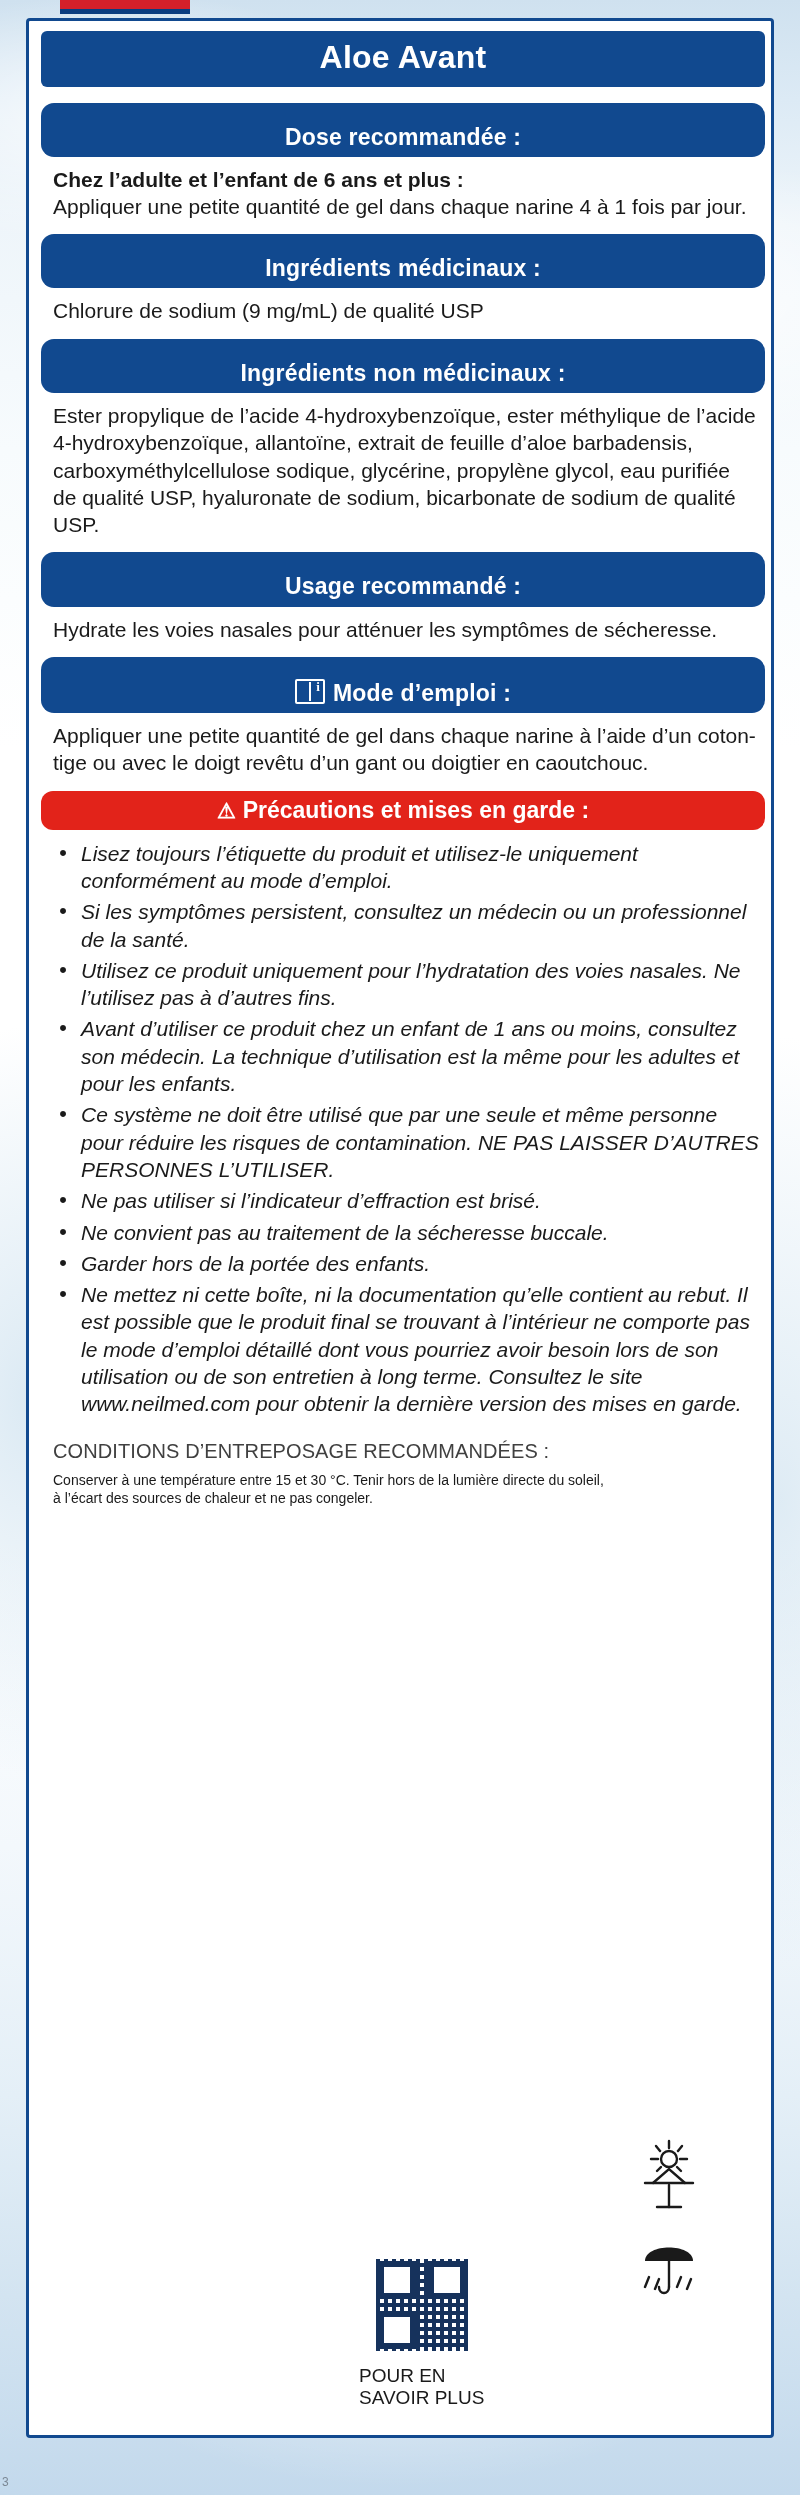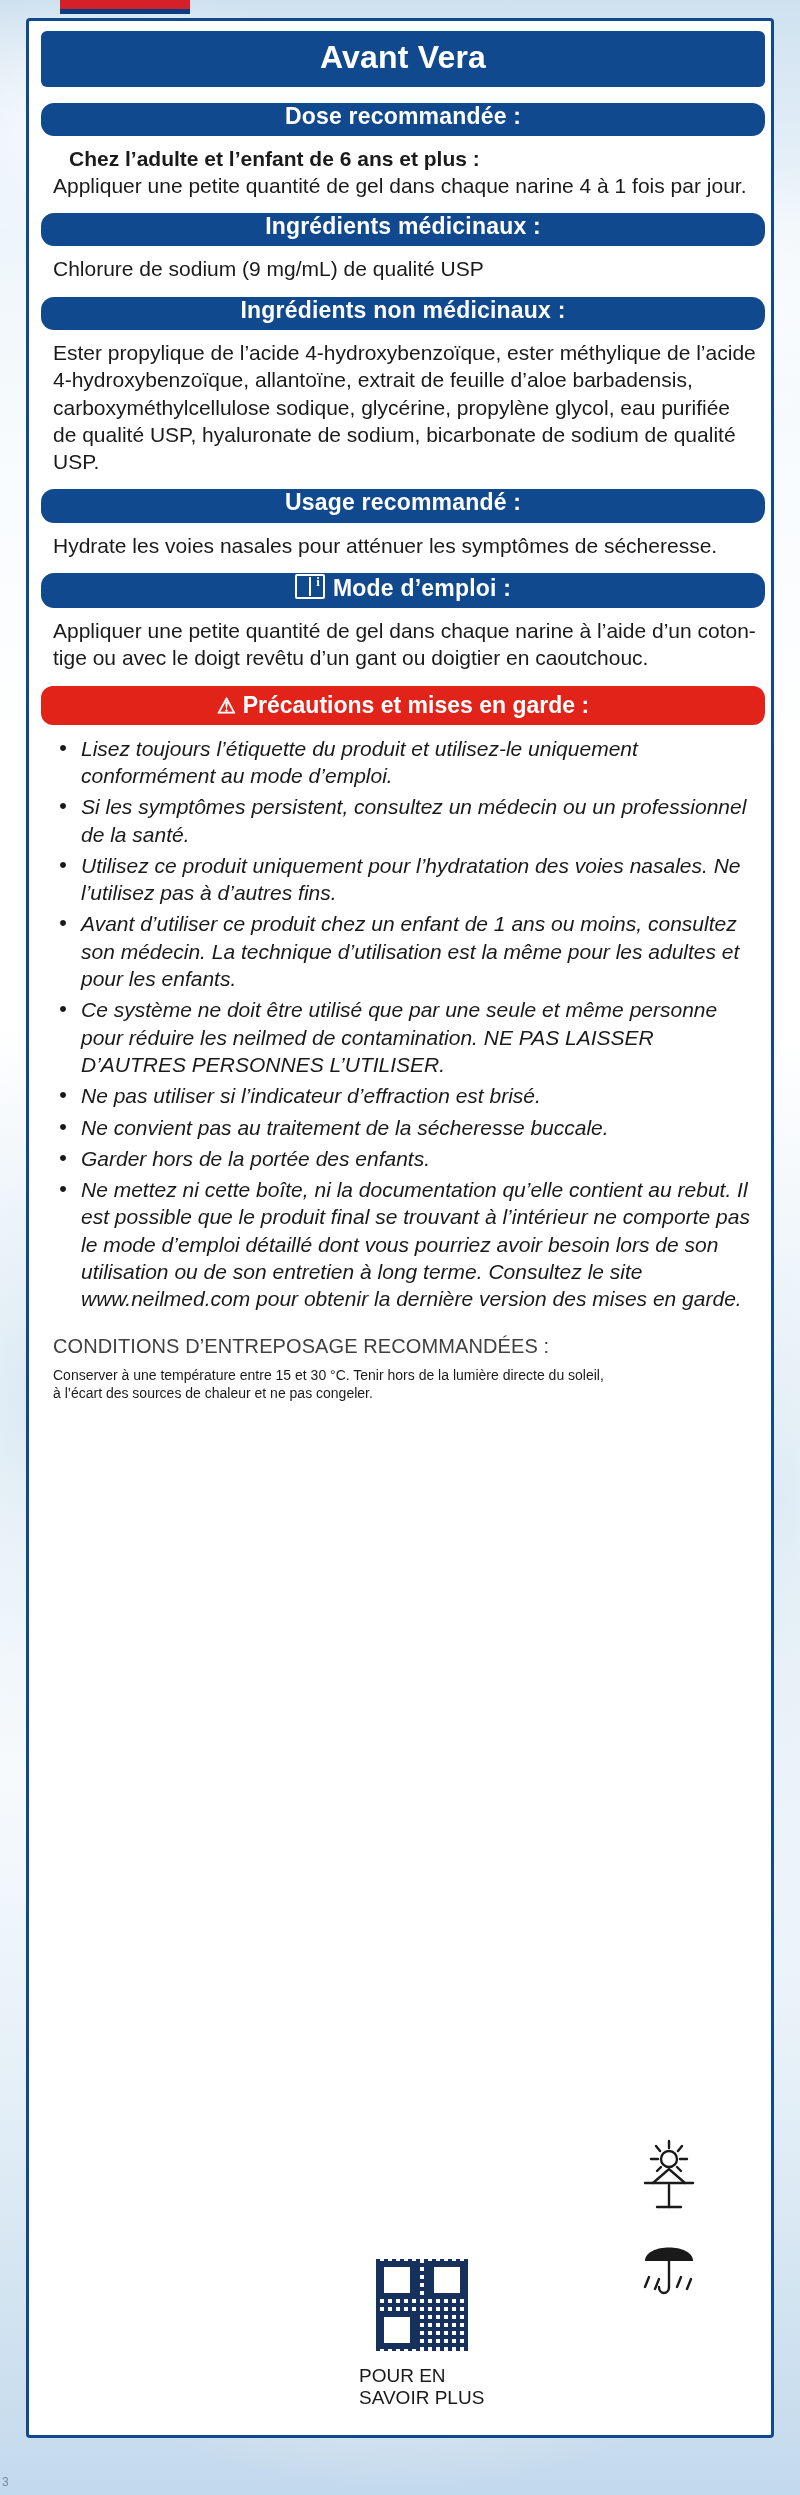--- a/index.html
+++ b/index.html
@@ -77,21 +77,21 @@
     width: 724px;
   }
 
   
   .bluebar {
     background: #11498f;
     color: #ffffff;
     font-weight: bold;
     text-align: center;
     border-radius: 13px;
-    padding: 1px 10px 8px;
+    padding: 22px 10px 8px;
     margin: 0 0 9px 0;
     line-height: 1.05;
     letter-spacing: 0.2px;
   }
   .bluebar.title {
     font-size: 32px;
     border-radius: 6px;
     padding: 10px 10px 12px;
     margin-bottom: 16px;
   }
@@ -113,21 +113,20 @@
   .body-text {
     font-size: 21px;
     color: #1a1a1a;
     line-height: 1.30;
     padding: 0 6px 0 12px;
     margin: 0 0 14px 0;
   }
   .body-text .lead {
     font-weight: bold;
     display: block;
-    margin-left: 16px;
   }
 
   ul.cautions {
     margin: 0 0 10px 0;
     padding: 0 6px 0 38px;
     list-style: none;
     font-size: 21px;
     color: #1a1a1a;
     line-height: 1.30;
     font-style: italic;
@@ -265,21 +264,21 @@
 <body>
 
 <div class="package">
   <div class="cloudwash"></div>
   <div class="topstripe"></div>
   <div class="topstripe2"></div>
 
   <div class="panel">
     <div class="inner">
 
-      <div class="bluebar title">Avant Vera</div>
+      <div class="bluebar title">Aloe Avant</div>
 
       <div class="bluebar section">Dose recommandée :</div>
       <p class="body-text">
         <span class="lead">Chez l’adulte et l’enfant de 6 ans et plus :</span>
         <span>Appliquer une petite quantité de gel dans chaque narine 4 à 1 fois par jour.</span>
       </p>
 
       <div class="bluebar section">Ingrédients médicinaux :</div>
       <p class="body-text">Chlorure de sodium (9 mg/mL) de qualité USP</p>
 
@@ -295,21 +294,21 @@
       <p class="body-text">Appliquer une petite quantité de gel dans chaque narine à l’aide d’un coton-tige ou avec le doigt revêtu d’un gant ou doigtier en caoutchouc.</p>
 
       <div class="redbar">
         <span class="warn-icon">⚠</span><span>Précautions et mises en garde :</span>
       </div>
       <ul class="cautions">
         <li>Lisez toujours l’étiquette du produit et utilisez-le uniquement conformément au mode d’emploi.</li>
         <li>Si les symptômes persistent, consultez un médecin ou un professionnel de la santé.</li>
         <li>Utilisez ce produit uniquement pour l’hydratation des voies nasales. Ne l’utilisez pas à d’autres fins.</li>
         <li>Avant d’utiliser ce produit chez un enfant de 1 ans ou moins, consultez son médecin. La technique d’utilisation est la même pour les adultes et pour les enfants.</li>
-        <li>Ce système ne doit être utilisé que par une seule et même personne pour réduire les neilmed de contamination. NE PAS LAISSER D’AUTRES PERSONNES L’UTILISER.</li>
+        <li>Ce système ne doit être utilisé que par une seule et même personne pour réduire les risques de contamination. NE PAS LAISSER D’AUTRES PERSONNES L’UTILISER.</li>
         <li>Ne pas utiliser si l’indicateur d’effraction est brisé.</li>
         <li>Ne convient pas au traitement de la sécheresse buccale.</li>
         <li>Garder hors de la portée des enfants.</li>
         <li>Ne mettez ni cette boîte, ni la documentation qu’elle contient au rebut. Il est possible que le produit final se trouvant à l’intérieur ne comporte pas le mode d’emploi détaillé dont vous pourriez avoir besoin lors de son utilisation ou de son entretien à long terme. Consultez le site www.neilmed.com pour obtenir la dernière version des mises en garde.</li>
       </ul>
 
       <div class="storage-title">CONDITIONS D’ENTREPOSAGE RECOMMANDÉES :</div>
       <p class="storage-text">Conserver à une température entre 15 et 30 °C. Tenir hors de la lumière directe du soleil, à l’écart des sources de chaleur et ne pas congeler.</p>
 
     </div>

